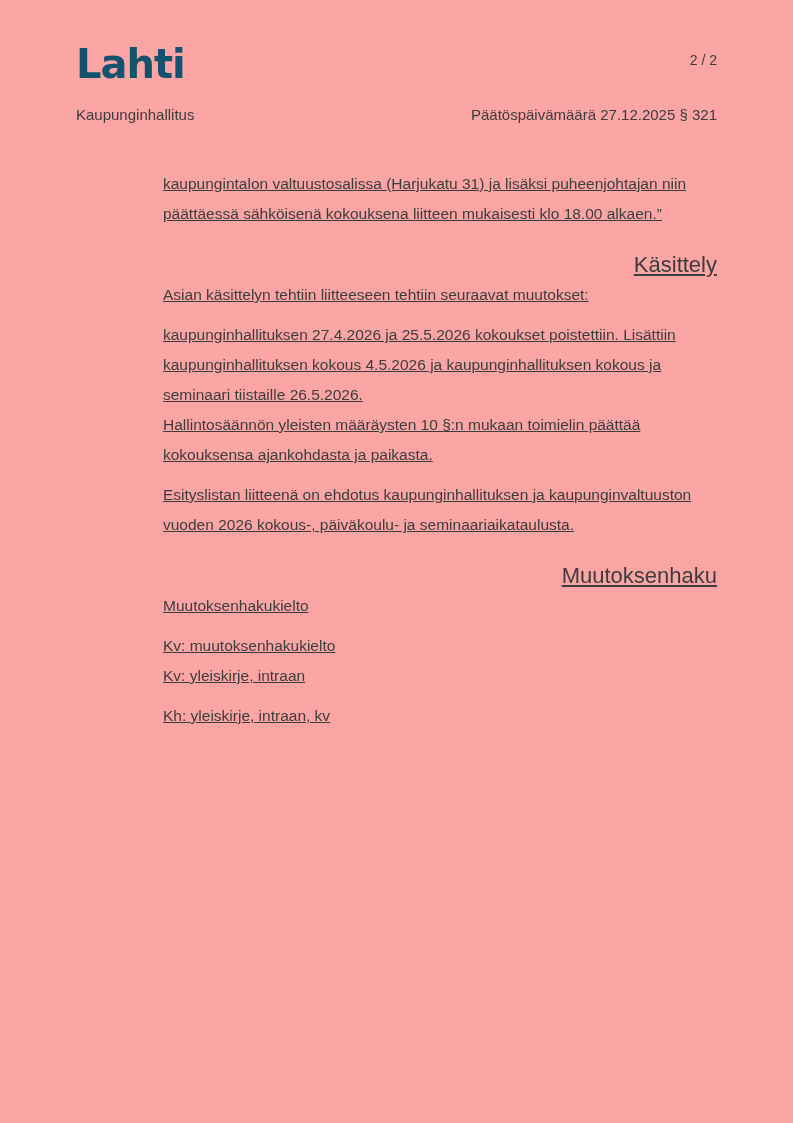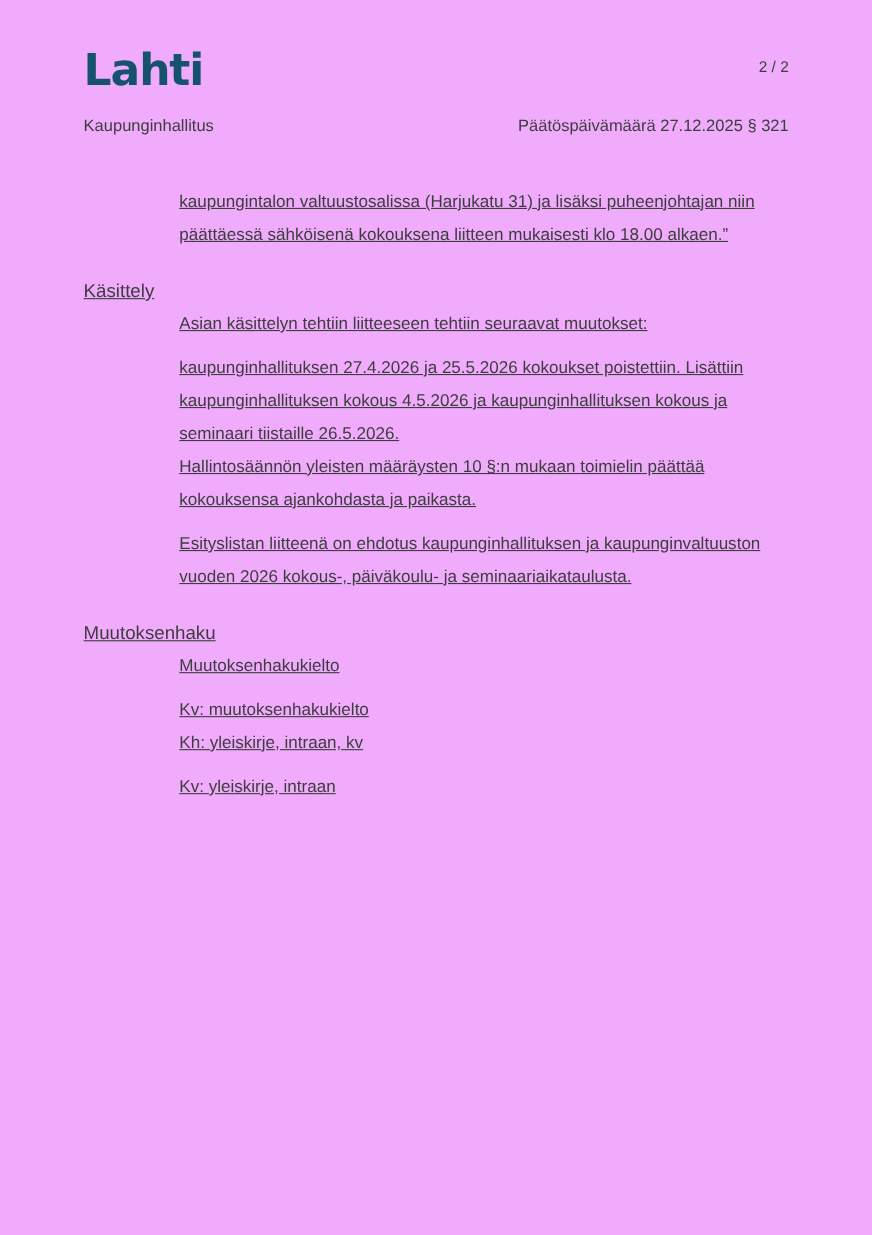--- a/index.html
+++ b/index.html
@@ -4,21 +4,21 @@
 <style>
   html, body {
     margin: 0;
     padding: 0;
     background: #ffffff;
   }
   .page {
     position: relative;
     width: 793px;
     height: 1123px;
-    background: #f0abfc;
+    background: #fca5a5;
     font-family: "Liberation Sans", sans-serif;
     color: #3d3d3d;
     box-sizing: border-box;
     padding: 42px 76px 12px 76px;
     overflow: hidden;
   }
   
   .top-row {
     display: flex;
     justify-content: space-between;
@@ -57,25 +57,26 @@
   }
   p.body-text {
     font-size: 15.5px;
     line-height: 30px;
     margin: 0;
   }
   p.body-text + p.body-text {
     margin-top: 10px;
   }
   h2.section-heading {
-    font-size: 17px;
+    font-size: 22px;
     font-weight: 400;
     color: #3d3d3d;
     line-height: 30px;
     margin: 21px 0 0 0;
+    text-align: right;
   }
   .section:first-of-type h2.section-heading {
     margin-top: 22px;
   }
 </style>
 </head>
 <body>
 
 <div class="page">
 
@@ -113,19 +114,19 @@
     <div class="section">
       <h2 class="section-heading">Muutoksenhaku</h2>
       <div class="indent">
         <p class="body-text">Muutoksenhakukielto</p>
         <p class="body-text">Kv: muutoksenhakukielto</p>
       </div>
     </div>
 
     <div class="section">
       <div class="indent">
+        <p class="body-text">Kv: yleiskirje, intraan</p>
         <p class="body-text">Kh: yleiskirje, intraan, kv</p>
-        <p class="body-text">Kv: yleiskirje, intraan</p>
       </div>
     </div>
 
   </div>
 </div>
 
 </body></html>

